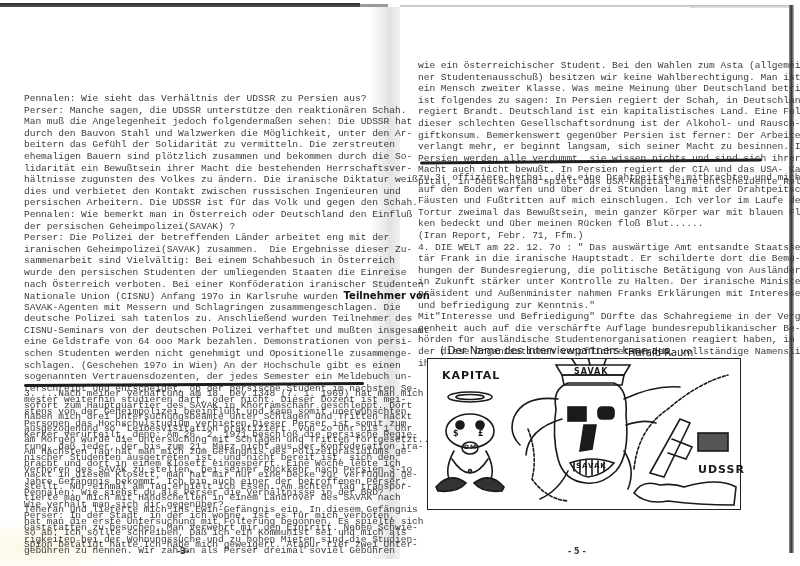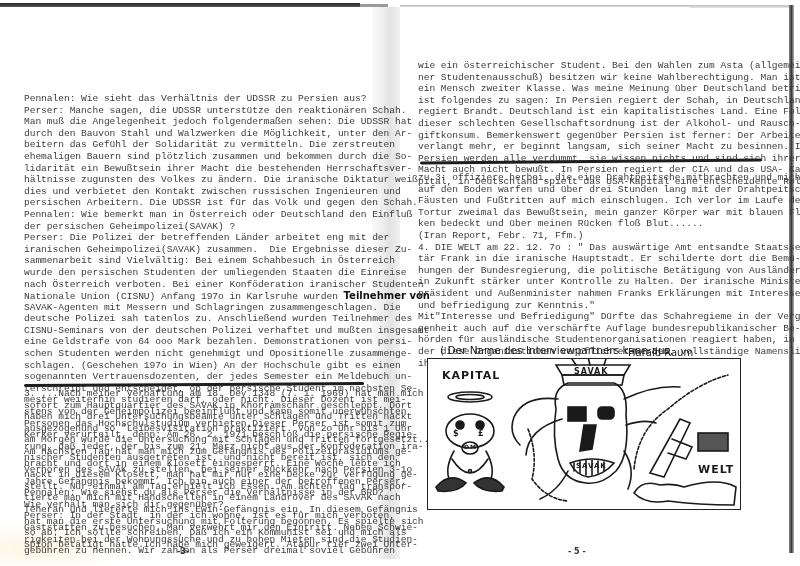--- a/index.html
+++ b/index.html
@@ -148,20 +148,20 @@
         <path d="M222 114 L252 60 L262 64 L236 118 Z"></path>
         <path d="M244 80 L264 88 L258 100 L240 94"></path>
         <rect x="270" y="74" width="30" height="18" fill="#555"></rect>
 
         <path d="M206 134 Q214 120 232 126 Q246 124 256 128 Q290 118 308 128 L306 146 Q270 146 240 142 Q218 146 206 134 Z"></path>
       </g>
     </svg>
     <div class="draw-label" style="left:14px; top:10px; font-size:11px;">KAPITAL</div>
     <div class="draw-label" style="left:146px; top:8px; font-size:8px;">SAVAK</div>
     <div class="draw-label" style="left:148px; top:103px; font-size:7px;">SAVAK</div>
-    <div class="draw-label" style="left:270px; top:104px; font-size:11px;">WELT</div>
+    <div class="draw-label" style="left:270px; top:104px; font-size:11px;">UDSSR</div>
     <div class="draw-label" style="left:36px; top:84px; font-size:6px;">DM</div>
     <div class="draw-label" style="left:25px; top:70px; font-size:8px;">$</div>
     <div class="draw-label" style="left:50px; top:70px; font-size:8px;">£</div>
   </div>
 
   <div class="pagenum" style="left:568px; top:547px;">- 5 -</div>
 </div>
 
 </body></html>

